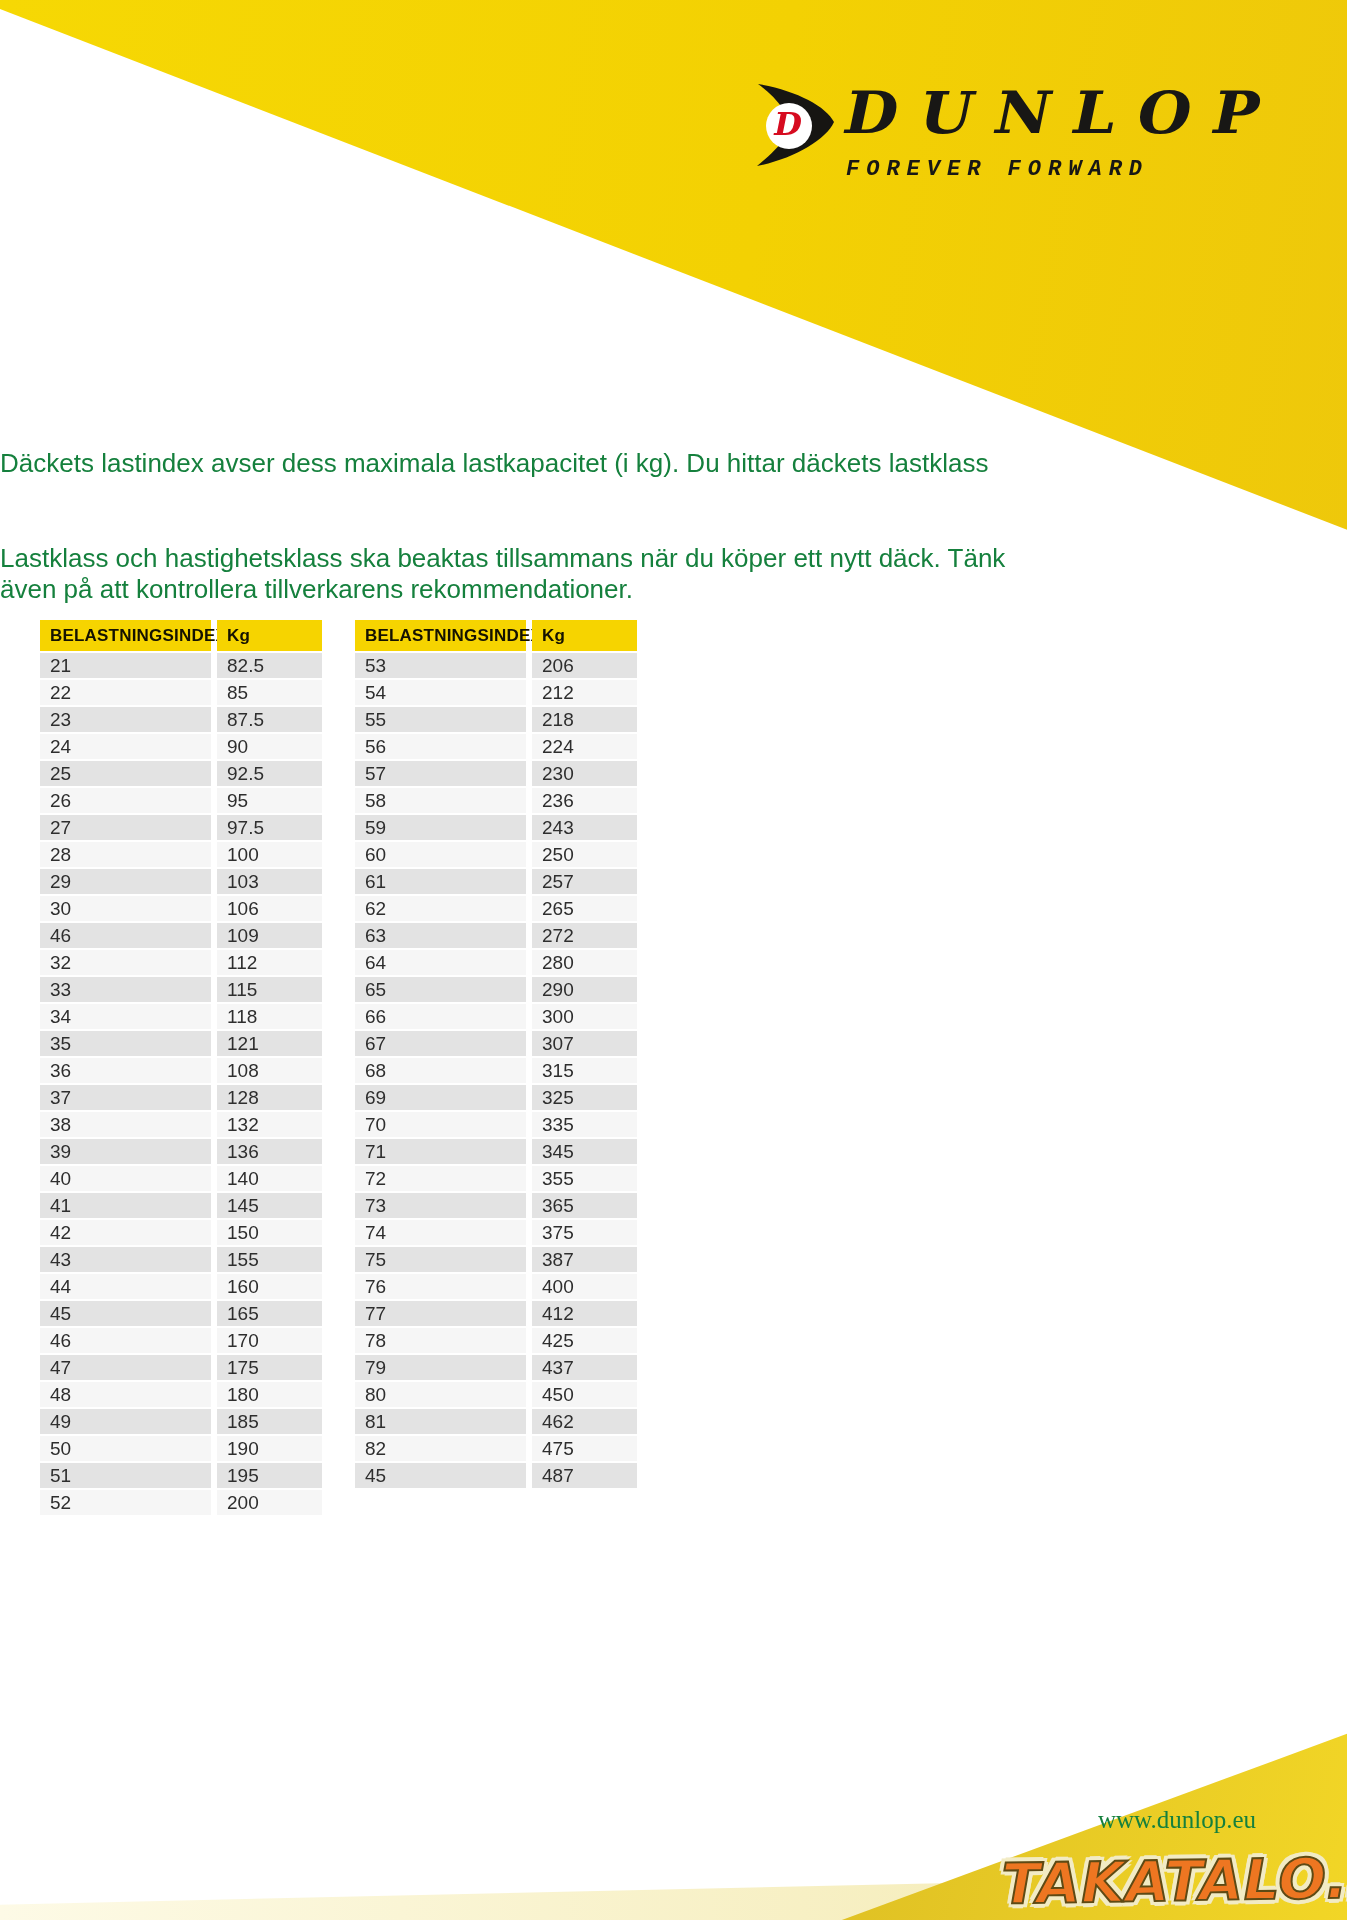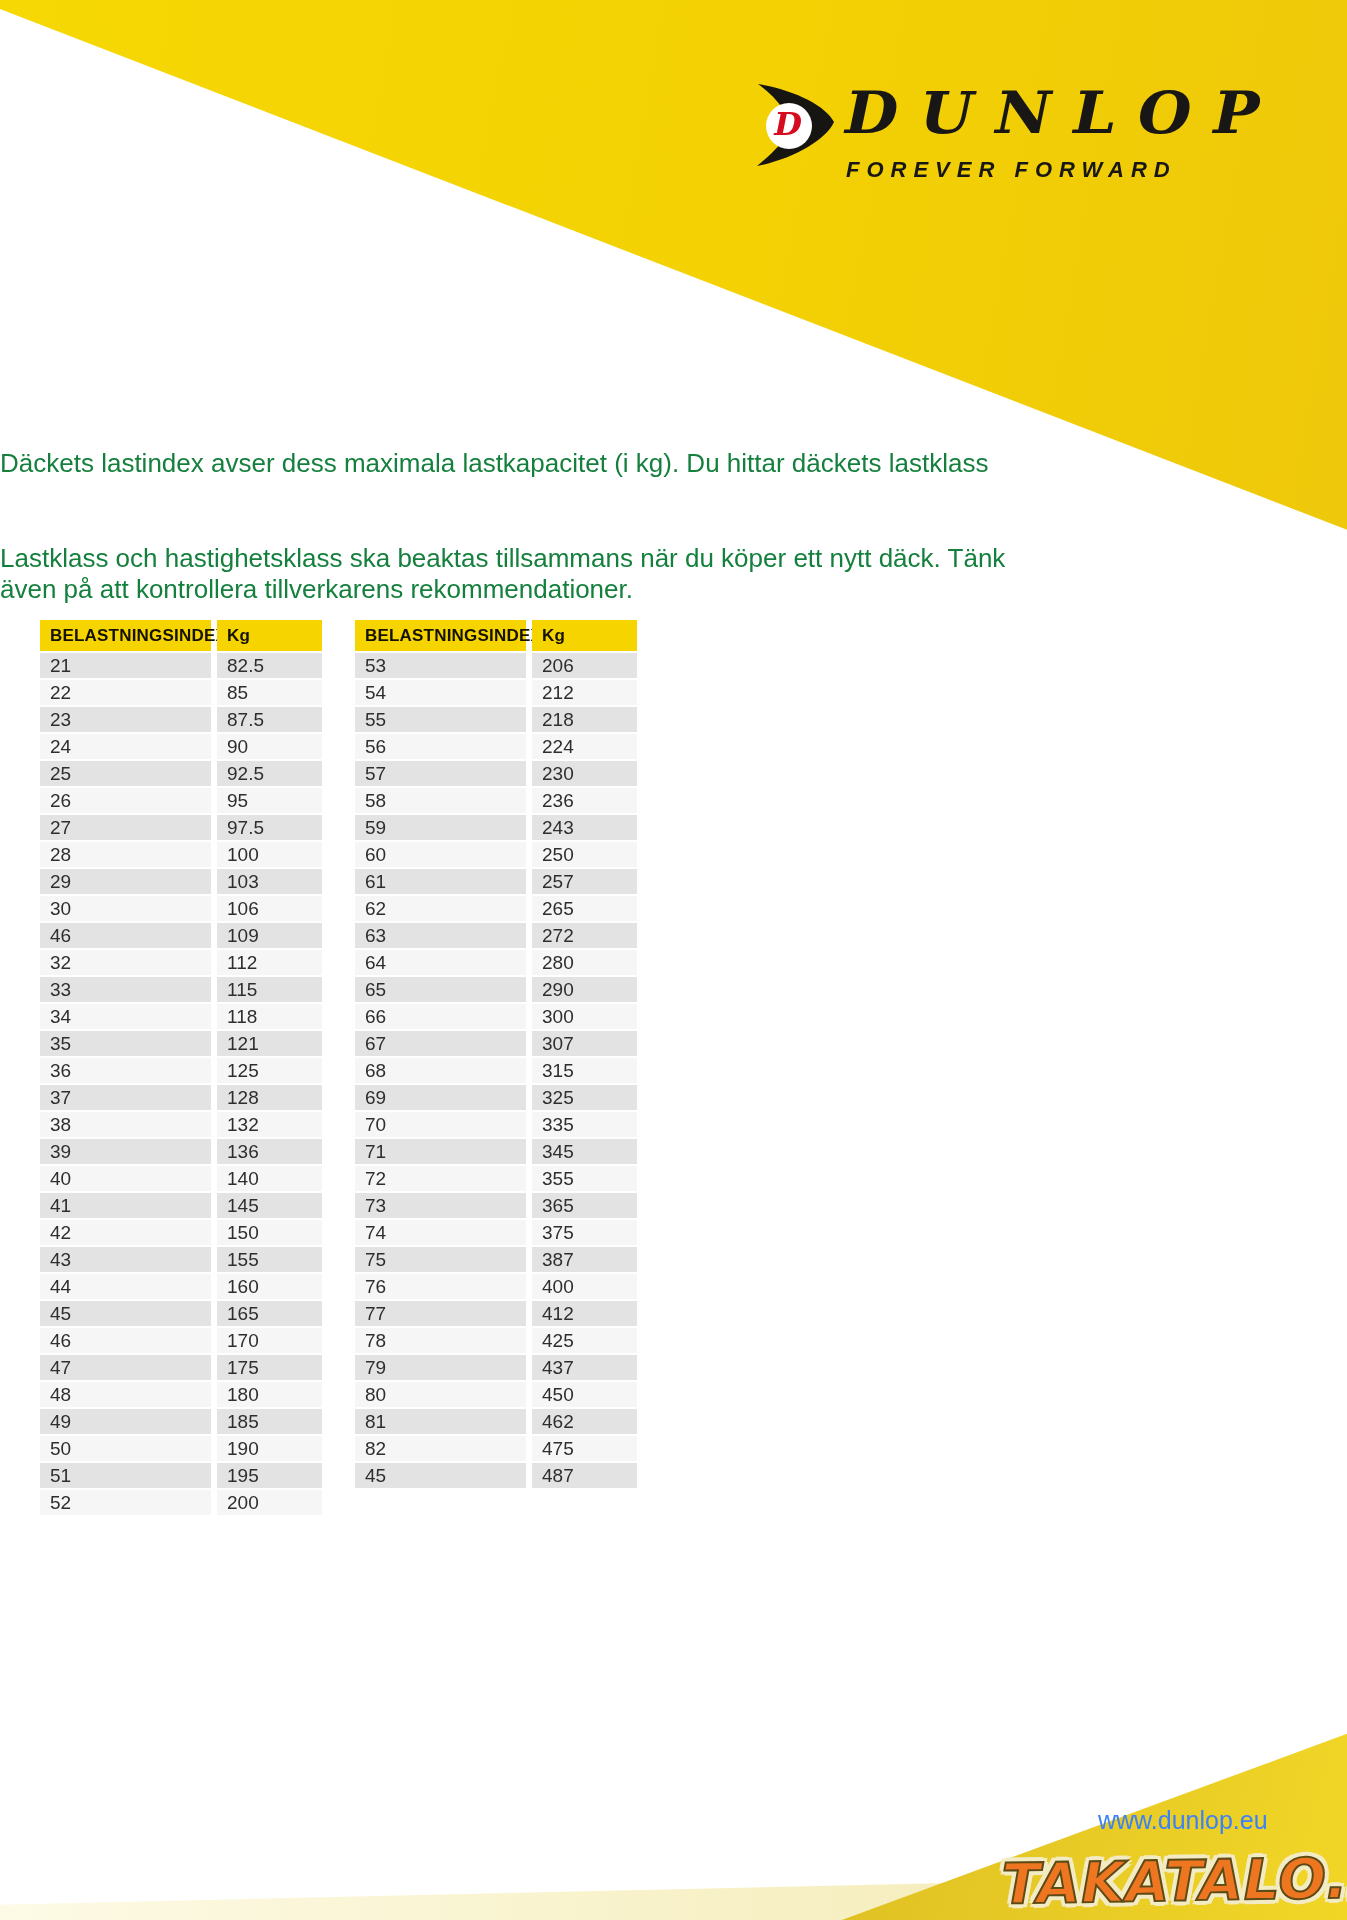--- a/index.html
+++ b/index.html
@@ -26,21 +26,21 @@
     font-size:32px;color:#d60b20;line-height:1;transform:translate(-1px,-2px);
   }
   .wordmark{
     position:absolute;left:845px;top:84px;
     font-family:"DejaVu Serif",serif;font-weight:bold;font-style:italic;
     font-size:57px;line-height:1;color:#181715;letter-spacing:20px;
     transform:scaleX(1.08);transform-origin:left top;white-space:nowrap;
   }
   .tagline{
     position:absolute;left:846px;top:157px;
-    font-family:Liberation Sans, sans-serif;font-weight:bold;font-style:italic;
+    font-family:Liberation Mono, monospace;font-weight:bold;font-style:italic;
     font-size:22px;color:#181715;letter-spacing:7px;white-space:nowrap;
   }
 
   
   .title{
     position:absolute;left:10px;top:384px;
     font-weight:bold;font-style:italic;font-size:45px;color:#090909;
     letter-spacing:-1px;white-space:nowrap;
   }
   .para{position:absolute;left:0;font-size:26px;line-height:31px;color:#15803d;white-space:nowrap;}
@@ -73,21 +73,21 @@
     background:linear-gradient(to right,#fdfae6,#f3e9ad);
     clip-path:polygon(0 99.2%,100% 97.6%,100% 100%,0 100%);
   }
   .bottom-wedge{
     position:absolute;left:0;top:0;width:1347px;height:1920px;
     background:linear-gradient(105deg,#d8c054 0%,#c3a52b 38%,#ddbe24 68%,#f2d626 100%);
     clip-path:polygon(62.5% 100%,100% 90.3%,100% 100%);
   }
   .website{
     position:absolute;left:1098px;top:1806px;
-    font-family:Liberation Sans, sans-serif;font-size:25px;color:#3b82f6;
+    font-family:Liberation Serif, serif;font-size:25px;color:#15803d;
     white-space:nowrap;
   }
   .watermark{
     position:absolute;left:1002px;top:1848px;
     font-family:"DejaVu Sans",sans-serif;font-weight:bold;font-style:italic;
     font-size:56px;letter-spacing:1px;color:#ee7621;white-space:nowrap;
     -webkit-text-stroke:2px #5e4a14;
     text-shadow:
       -4px -4px 0 #f2ebc4, 4px -4px 0 #f2ebc4,
       -4px  4px 0 #f2ebc4, 4px  4px 0 #f2ebc4,
@@ -151,21 +151,21 @@
       <div class="cell dark">109</div>
       <div class="cell light">32</div>
       <div class="cell light">112</div>
       <div class="cell dark">33</div>
       <div class="cell dark">115</div>
       <div class="cell light">34</div>
       <div class="cell light">118</div>
       <div class="cell dark">35</div>
       <div class="cell dark">121</div>
       <div class="cell light">36</div>
-      <div class="cell light">125</div>
+      <div class="cell light">108</div>
       <div class="cell dark">37</div>
       <div class="cell dark">128</div>
       <div class="cell light">38</div>
       <div class="cell light">132</div>
       <div class="cell dark">39</div>
       <div class="cell dark">136</div>
       <div class="cell light">40</div>
       <div class="cell light">140</div>
       <div class="cell dark">41</div>
       <div class="cell dark">145</div>

